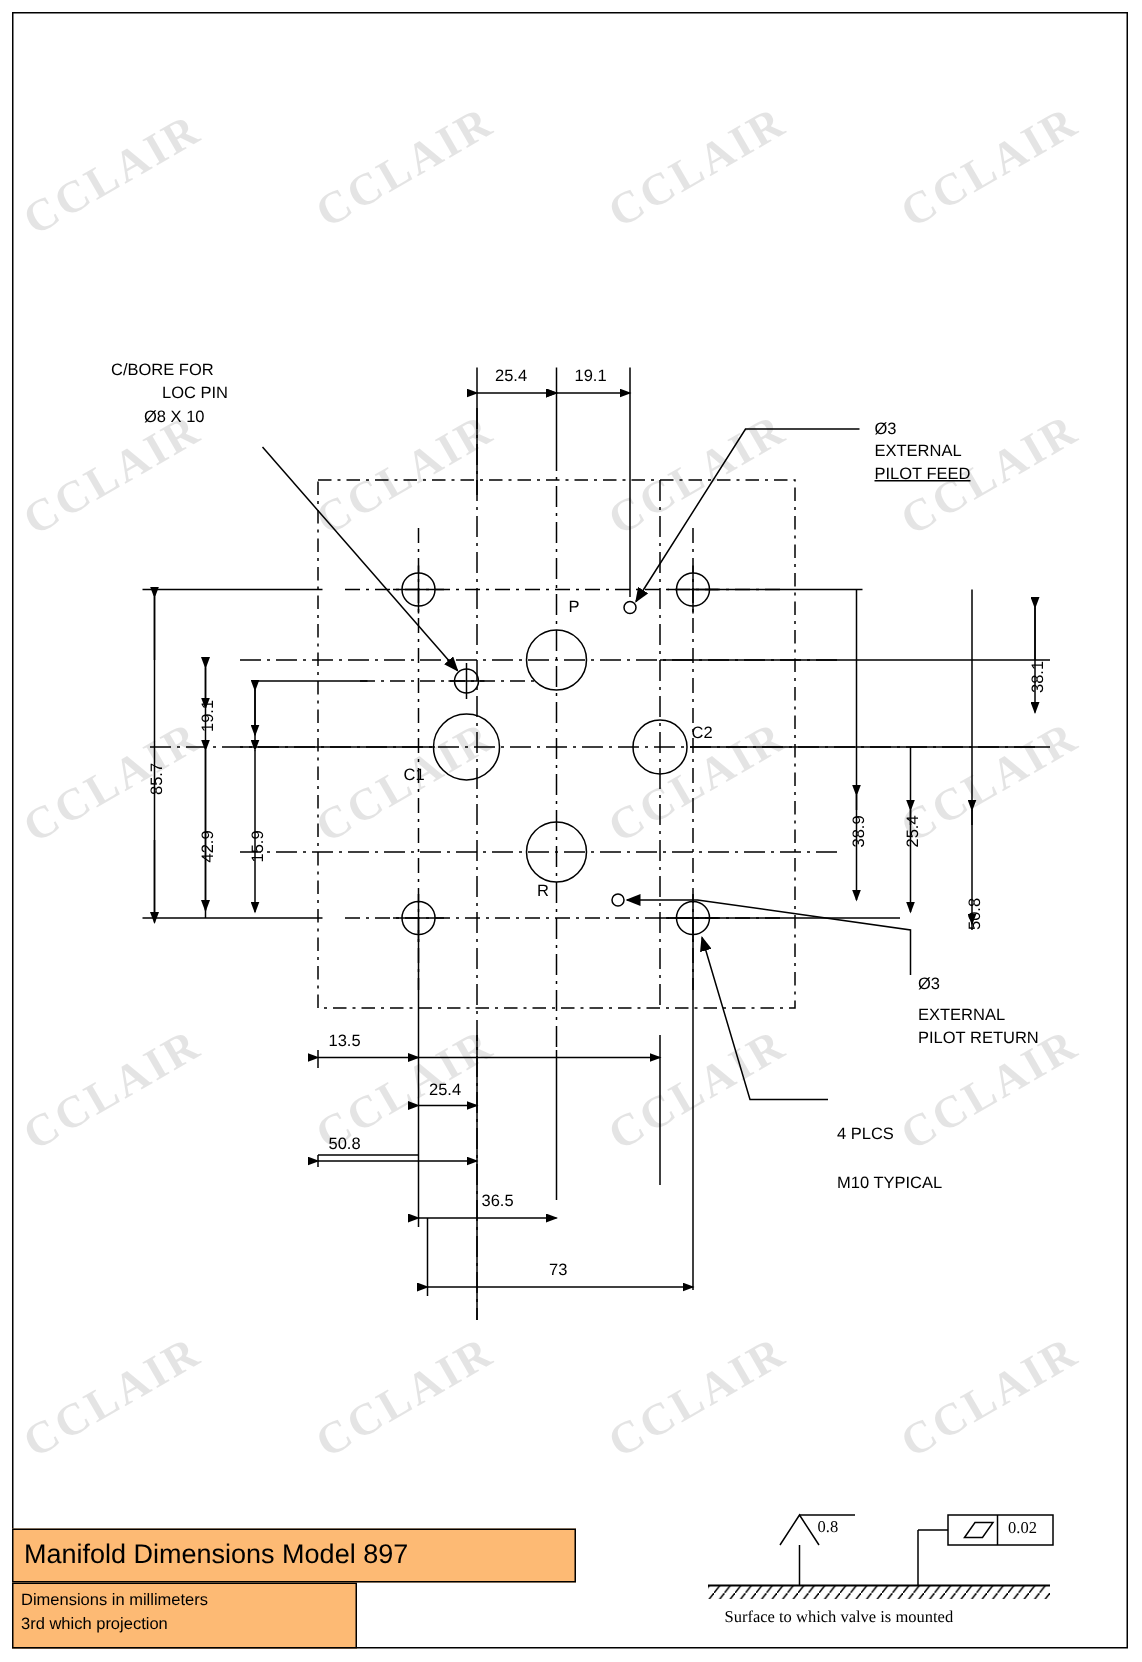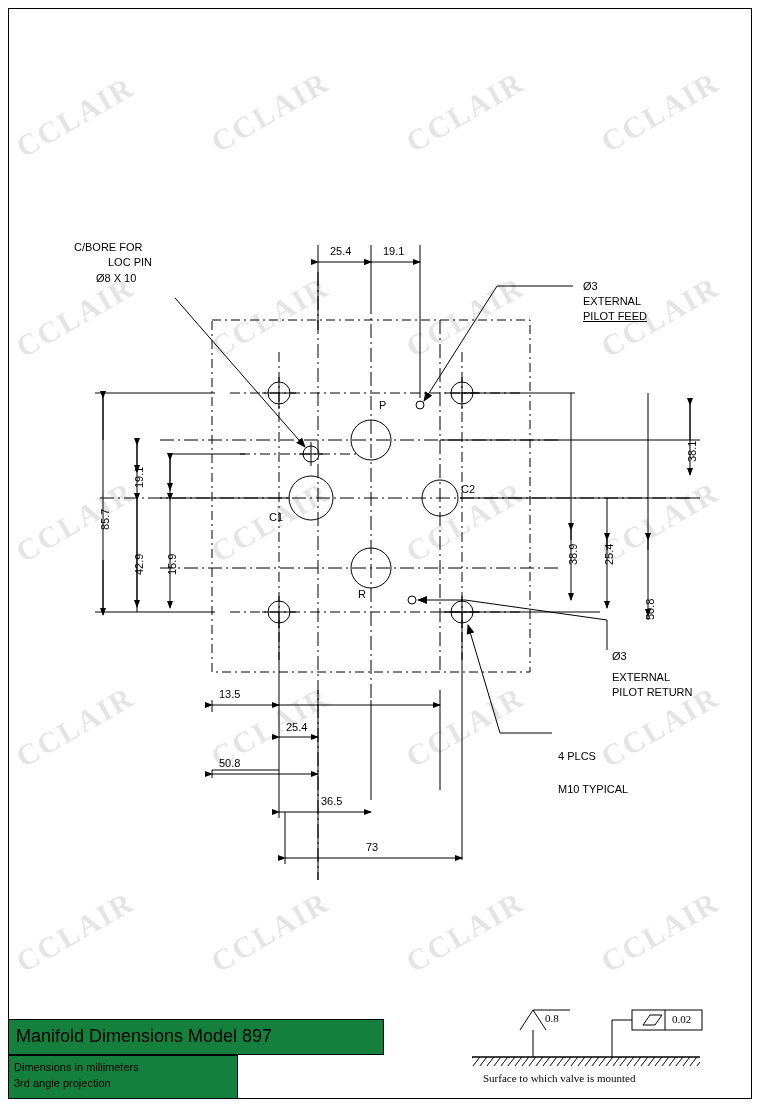--- a/index.html
+++ b/index.html
@@ -2,21 +2,21 @@
 <html><head>
 <meta charset="utf-8">
 <style>
   html,body{margin:0;padding:0;background:#fff;}
   body{width:761px;height:1108px;font-family:"Liberation Sans",sans-serif;color:#000;}
   #sheet{position:relative;width:761px;height:1108px;overflow:hidden;background:#fff;}
   .frame{position:absolute;left:8px;top:8px;width:744px;height:1091px;border:1.5px solid #000;box-sizing:border-box;}
   .wm{position:absolute;font-family:"Liberation Serif",serif;font-size:30px;color:#000;opacity:.10;
       transform:rotate(-30deg);white-space:nowrap;letter-spacing:2px;font-weight:bold;}
   svg{position:absolute;left:0;top:0;}
-  .tb{position:absolute;border:1.5px solid #000;box-sizing:border-box;background:#15803d;text-decoration:underline;}
+  .tb{position:absolute;border:1.5px solid #000;box-sizing:border-box;background:#fdba74;text-decoration:underline;}
   #tb-main{left:8px;top:1019px;width:376px;height:36px;}
   #tb-l1{left:8px;top:1055px;width:230px;height:44px;}
   #tb-l2{left:238px;top:1055px;width:146px;height:44px;}
   #tb-main .t{position:absolute;left:7px;top:6px;font-size:18px;}
   .small{font-size:11px;}
   #tb-l1 .r1{position:absolute;left:5px;top:5px;}
   #tb-l1 .r2{position:absolute;left:5px;top:21px;}
   #tb-l2 .r1{position:absolute;left:6px;top:5px;}
   .lbl{position:absolute;font-size:11px;white-space:nowrap;}
   .lbl.v{transform:rotate(-90deg);transform-origin:left top;}
@@ -222,16 +222,16 @@
 
   <div class="surftxt" style="left:545px; top:1012px;">0.8</div>
   <div class="surftxt" style="left:672px; top:1013px;">0.02</div>
   <div class="surftxt" style="left:483px; top:1072px;">Surface to which valve is mounted</div>
 
   <div class="tb" id="tb-main">
     <div class="t">Manifold Dimensions Model 897</div>
   </div>
   <div class="tb" id="tb-l1">
     <div class="small r1">Dimensions in millimeters</div>
-    <div class="small r2">3rd angle projection</div>
+    <div class="small r2">3rd which projection</div>
   </div>
 
 </div>
 
 </body></html>

